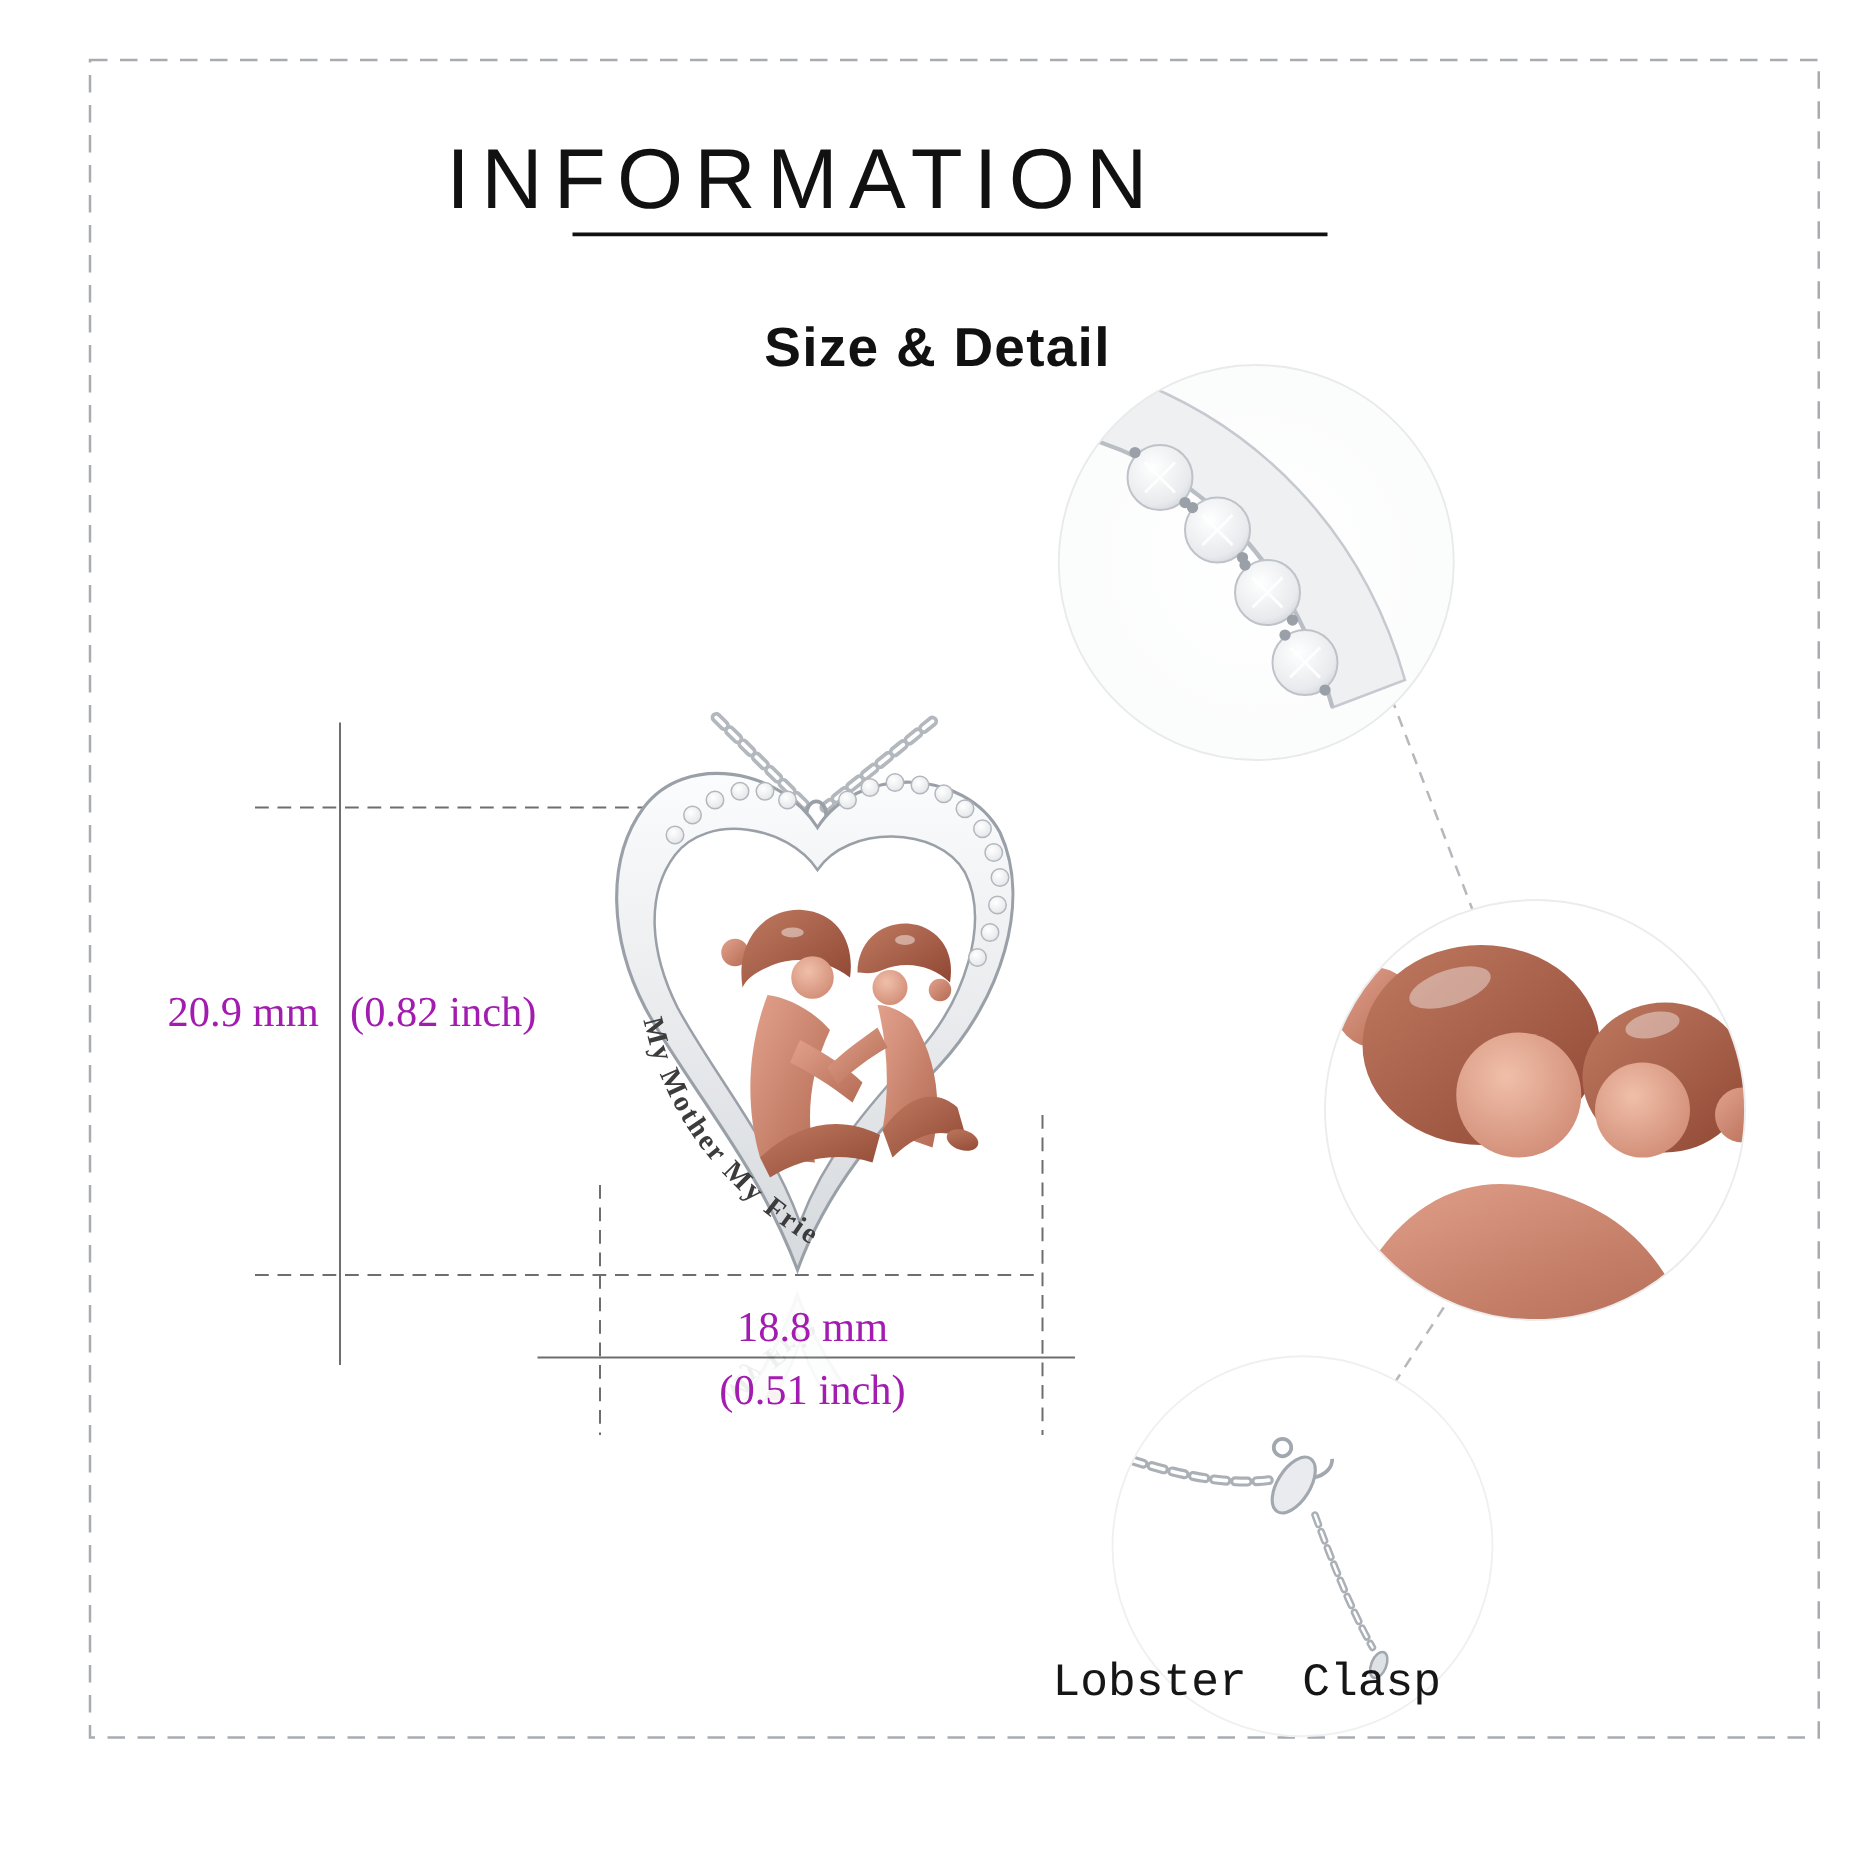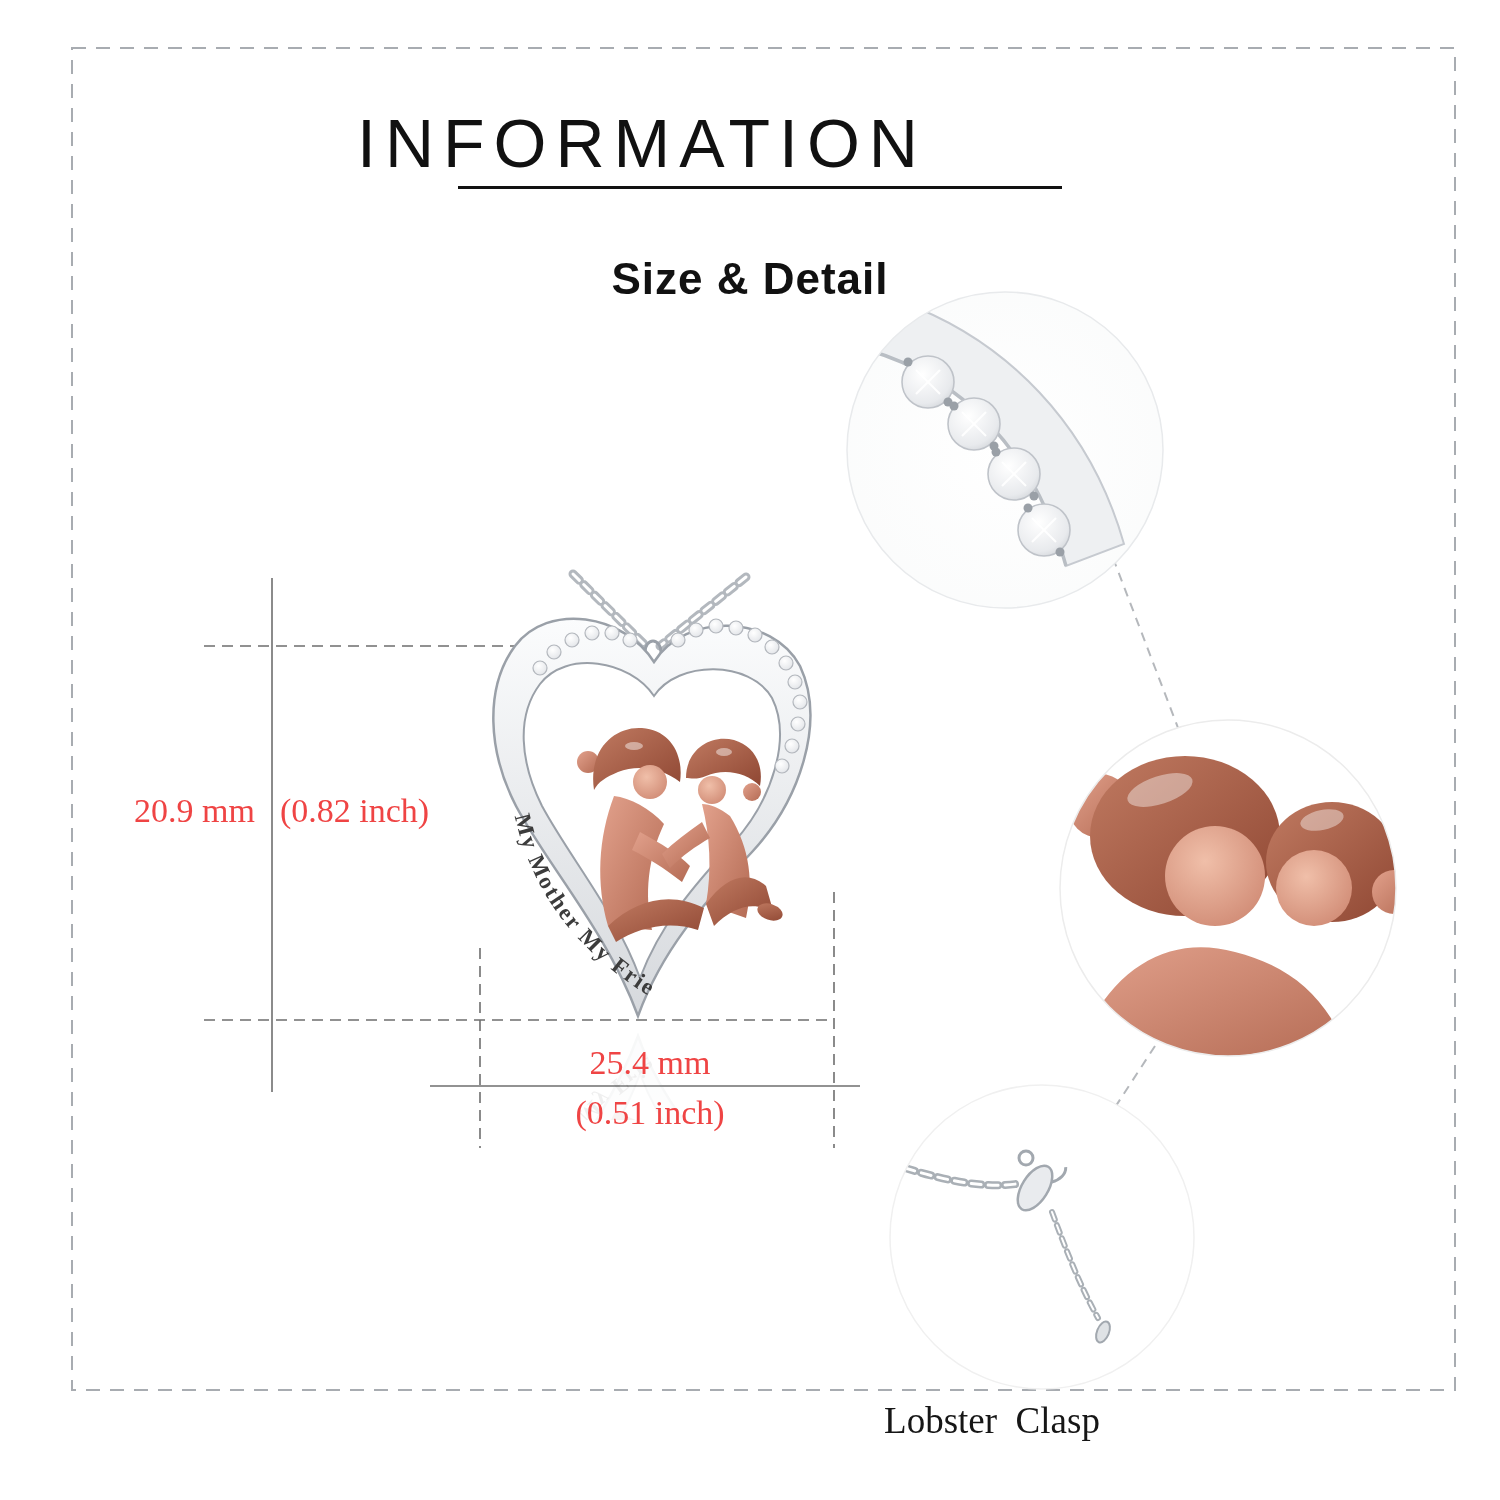--- a/index.html
+++ b/index.html
@@ -4,27 +4,27 @@
 <style>
   html,body{margin:0;padding:0;background:#fff;}
   #stage{position:relative;width:1500px;height:1500px;background:#fff;overflow:hidden;
          font-family:"Liberation Sans",sans-serif;color:#151515;}
   .abs{position:absolute;}
   .title{left:0;width:1284px;top:104px;text-align:center;font-size:68px;font-weight:400;
          letter-spacing:9px;color:#111;}
   .title-rule{left:458px;top:186px;width:604px;height:3px;background:#111;}
   .subtitle{left:0;width:1500px;top:206px;text-align:center;font-size:44px;font-weight:700;
             letter-spacing:1px;color:#111;margin-top:48px;}
-  .measure{font-family:"Liberation Serif",serif;font-size:34px;color:#ef4444;line-height:1.1;}
+  .measure{font-family:"Liberation Serif",serif;font-size:34px;color:#a21caf;line-height:1.1;}
   .h-mm{left:50px;top:792px;width:205px;text-align:right;}
   .h-in{left:280px;top:792px;width:230px;text-align:left;}
   .w-mm{left:500px;top:1044px;width:300px;text-align:center;}
   .w-in{left:500px;top:1094px;width:300px;text-align:center;}
-  .clasp-label{left:842px;top:1399px;width:300px;text-align:center;
-               font-family:Liberation Serif, serif;font-size:37px;color:#161616;white-space:pre;}
+  .clasp-label{left:842px;top:1326px;width:300px;text-align:center;
+               font-family:Liberation Mono, monospace;font-size:37px;color:#161616;white-space:pre;}
   svg{position:absolute;left:0;top:0;}
   .engrave{font-family:"Liberation Serif",serif;font-size:23px;font-weight:600;
            letter-spacing:2px;fill:#3c3c3c;}
 </style>
 </head>
 <body>
 
 <div id="stage">
 
   <svg width="1500" height="1500" viewBox="0 0 1500 1500">
@@ -230,17 +230,17 @@
       <circle cx="1042" cy="1237" r="152" fill="none" stroke="#f0f0f0" stroke-width="1.5"></circle>
     </g>
   </svg>
 
   <div class="abs title">INFORMATION</div>
   <div class="abs title-rule"></div>
   <div class="abs subtitle">Size &amp; Detail</div>
 
   <div class="abs measure h-mm">20.9 mm</div>
   <div class="abs measure h-in">(0.82 inch)</div>
-  <div class="abs measure w-mm">25.4 mm</div>
+  <div class="abs measure w-mm">18.8 mm</div>
   <div class="abs measure w-in">(0.51 inch)</div>
 
   <div class="abs clasp-label">Lobster  Clasp</div>
 </div>
 
 </body></html>

